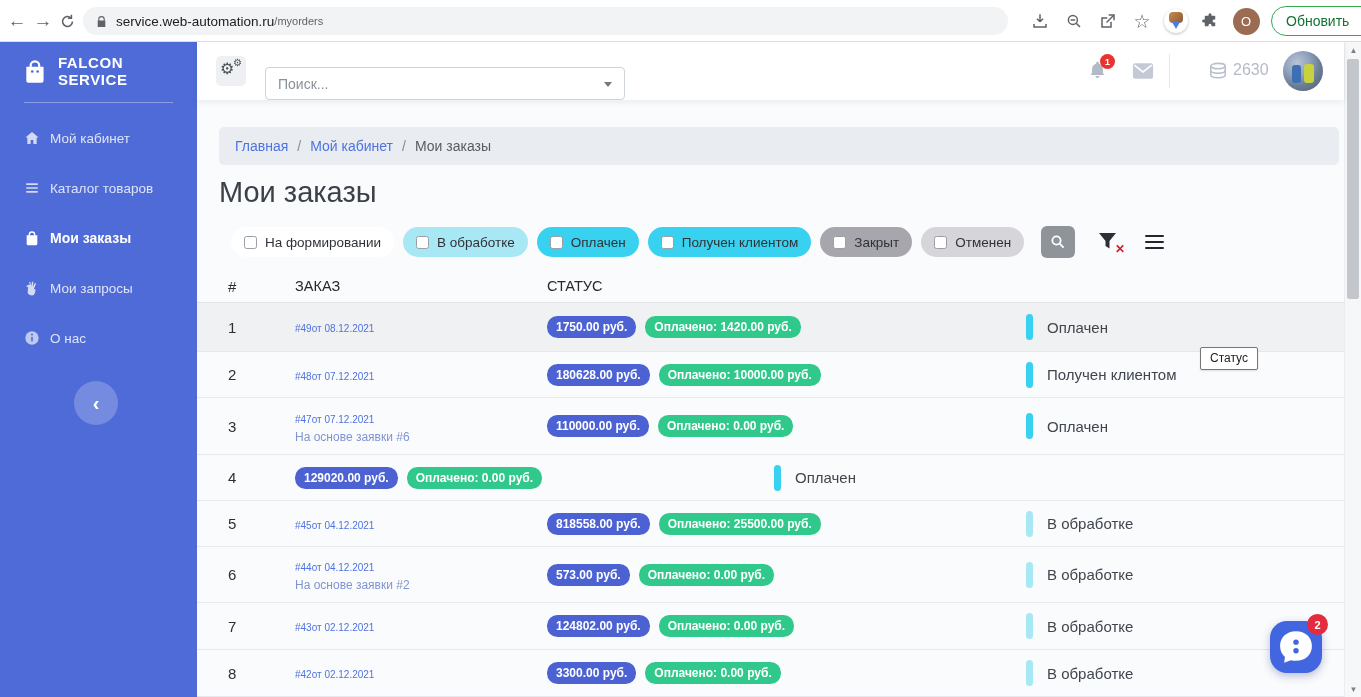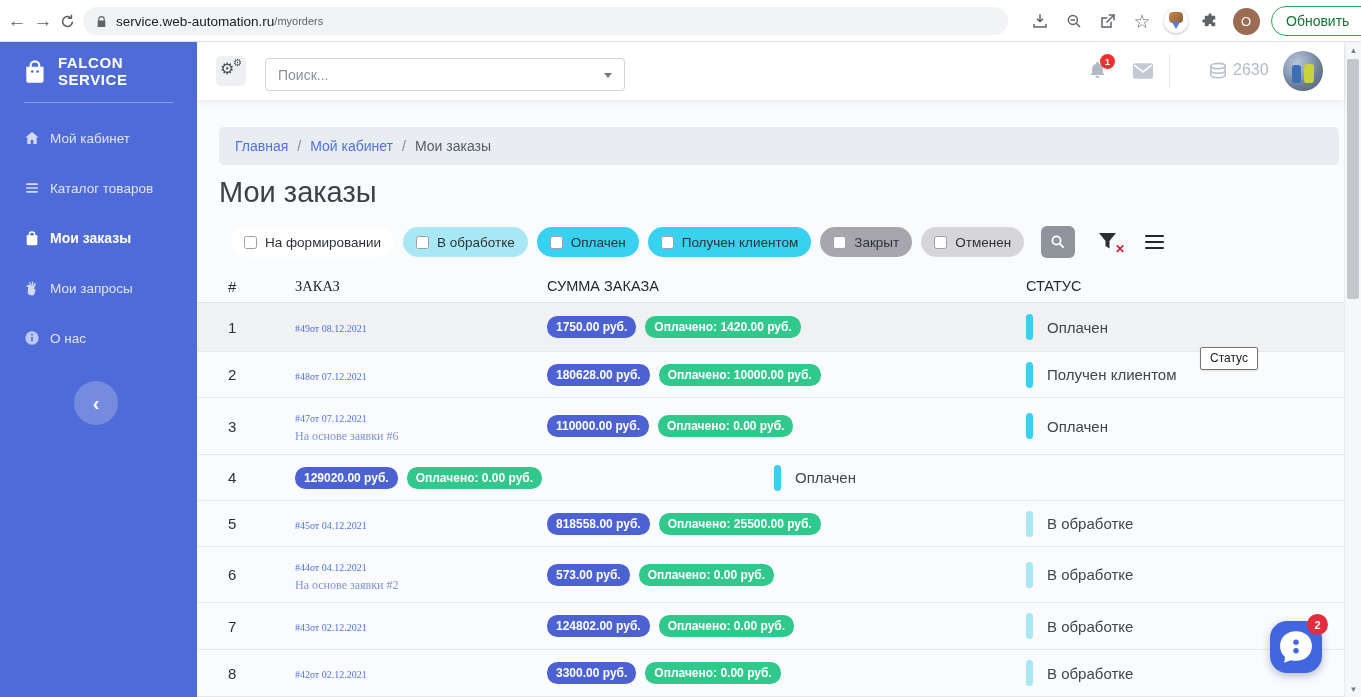--- a/index.html
+++ b/index.html
@@ -32,21 +32,21 @@
   .side-item svg { width:16px; height:16px; fill:rgba(255,255,255,.75); flex:0 0 auto; }
   .side-item.active { color:#fff; font-weight:bold; font-size:14px; }
   .side-item.active svg { fill:#fff; }
   .collapse-btn { position:absolute; left:74px; top:339px; width:44px; height:44px; border-radius:50%; background:rgba(255,255,255,.22); display:flex; align-items:center; justify-content:center; color:#fff; font-size:20px; font-weight:bold; }
 
   
   .topbar { position:absolute; left:197px; top:0; width:1147px; height:58px; background:#fff; box-shadow:0 2px 6px rgba(60,70,90,.09); z-index:5; }
   .gear-btn { position:absolute; left:19px; top:14px; width:30px; height:30px; background:#eef0f4; border-radius:5px; color:#4a5056; }
   .gear-big { position:absolute; left:4px; top:3px; font-size:16px; }
   .gear-small { position:absolute; left:17px; top:1px; font-size:10px; }
-  .searchbox { position:absolute; left:68px; top:16px; width:360px; height:33px; border:1px solid #ced4da; border-radius:4px; background:#fff; }
+  .searchbox { position:absolute; left:68px; top:25px; width:360px; height:33px; border:1px solid #ced4da; border-radius:4px; background:#fff; }
   .searchbox input { position:absolute; left:12px; top:0; width:300px; height:31px; border:none; outline:none; font-size:14px; color:#495057; font-family:"Liberation Sans",sans-serif; background:transparent; }
   .searchbox input::placeholder { color:#8a9199; }
   .caret { position:absolute; right:12px; top:14px; width:0; height:0; border-left:4.5px solid transparent; border-right:4.5px solid transparent; border-top:5px solid #757b82; }
   .tb-ic { position:absolute; color:#b3bac7; }
   .badge-dot { position:absolute; min-width:15px; height:15px; border-radius:8px; background:var(--red,#e8332f); color:#fff; font-size:9.5px; font-weight:bold; display:flex; align-items:center; justify-content:center; padding:0 3px; }
   .tb-divider { position:absolute; left:972px; top:12px; width:1px; height:34px; background:#e4e7ee; }
   .balance-num { position:absolute; left:1036px; top:19px; font-size:16px; color:#b4bac6; }
   .tb-avatar { position:absolute; left:1086px; top:9px; width:40px; height:40px; border-radius:50%; background:radial-gradient(circle at 35% 30%, #b9c4d6 0%, #8ea0bb 35%, #6c7d97 60%, #4d5c74 100%); overflow:hidden; }
   .tb-avatar i { position:absolute; left:9px; top:14px; width:9px; height:18px; background:#3d6fb4; border-radius:3px; }
   .tb-avatar u { position:absolute; left:21px; top:13px; width:10px; height:19px; background:#c8d23e; border-radius:3px; }
@@ -72,21 +72,21 @@
   .burger { display:flex; flex-direction:column; gap:3.5px; margin-left:14px; }
   .burger i { width:19px; height:2.6px; background:#23272d; border-radius:1px; }
 
   
   .thead { position:absolute; left:0; top:170px; width:1147px; height:33px; display:flex; align-items:center; padding-left:31px; border-bottom:1px solid #dfe2e6; font-size:14.5px; color:#25292e; }
   .tbody { position:absolute; left:0; top:203px; width:1147px; }
   .trow { display:flex; align-items:center; padding-left:31px; border-bottom:1px solid #e6e8eb; }
   .trow.hl { background:#f0f1f2; }
   .h46{height:46px} .h47{height:47px} .h49{height:49px} .h56{height:56px} .h57{height:57px}
   .c-num { width:67px; font-size:15px; color:#2c3035; }
-  .c-order { width:252px;font-family:Liberation Serif, serif; }
+  .c-order { width:252px; }
   .c-sum { width:479px; display:flex; align-items:center; gap:9px; }
   .c-status { flex:1; display:flex; align-items:center; }
   .order-link { font-size:10px; color:var(--link,#4e73df); text-decoration:none; }
   .order-note { font-size:12px; color:#8094d2; margin-top:3px; }
   .order-note:empty { display:none; }
   .badge { font-size:12px; font-weight:bold; color:#fff; padding:4px 9px; border-radius:10.5px; white-space:nowrap; }
   .b-blue { background:var(--badge-blue,#4c62d3); }
   .b-green { background:var(--badge-green,#31c98b); }
   .sbar { width:7px; height:26px; border-radius:3.5px; }
   .sbar.bright { background:var(--cyan,#38d1ef); }
@@ -305,21 +305,20 @@
       <div class="burger">
           <i></i>
           <i></i>
           <i></i>
         </div>
     </div>
 
     <div class="thead">
       <div class="c-num">#</div>
       <div class="c-order">ЗАКАЗ</div>
-      <div class="c-sum">СУММА ЗАКАЗА</div>
       <div class="c-status">СТАТУС</div>
     </div>
 
     <div class="tbody">
 
       <div class="trow hl h49">
         <div class="c-num">1</div>
         <div class="c-order"><a class="order-link">#49от 08.12.2021</a></div>
         <div class="c-sum">
             <span class="badge b-blue">1750.00 руб.</span>

